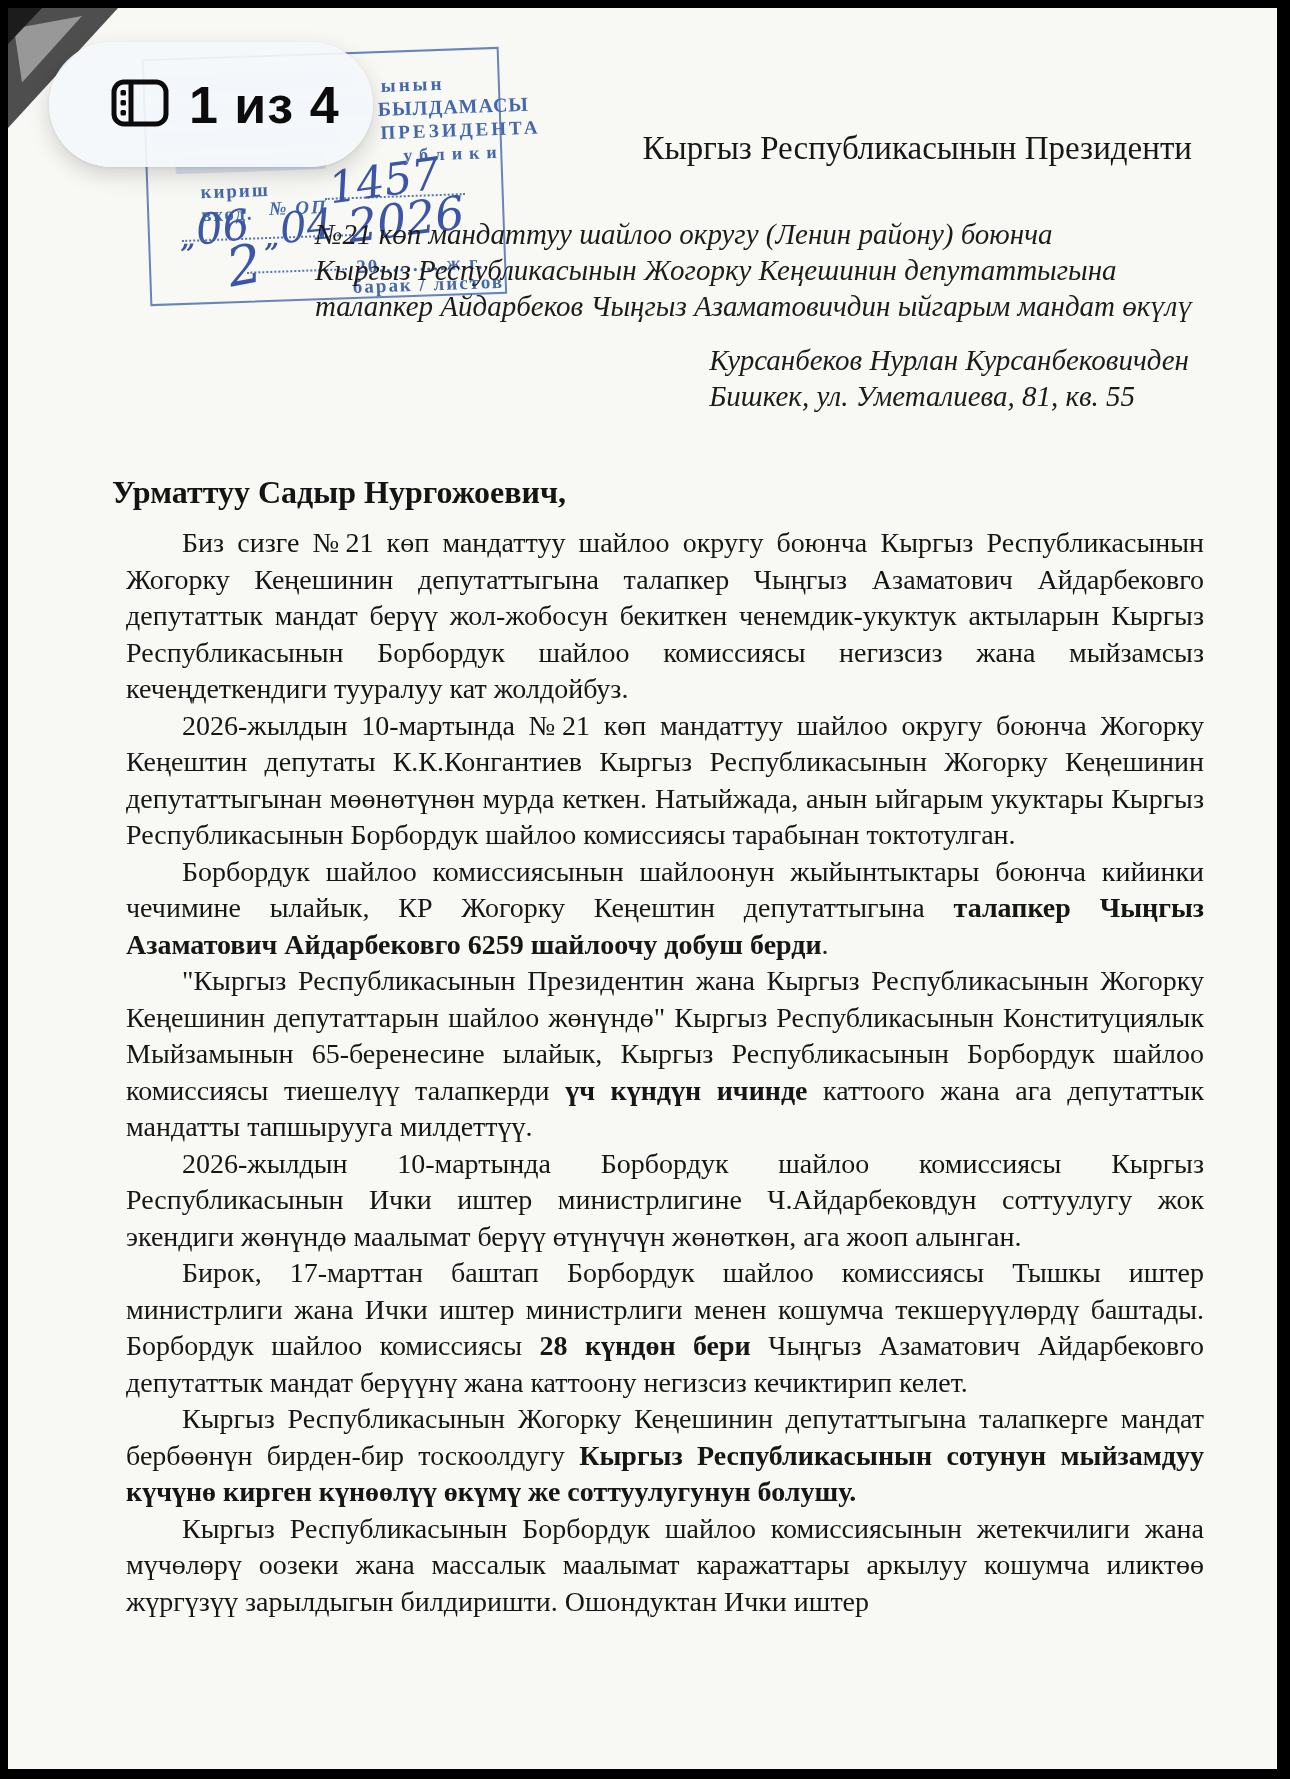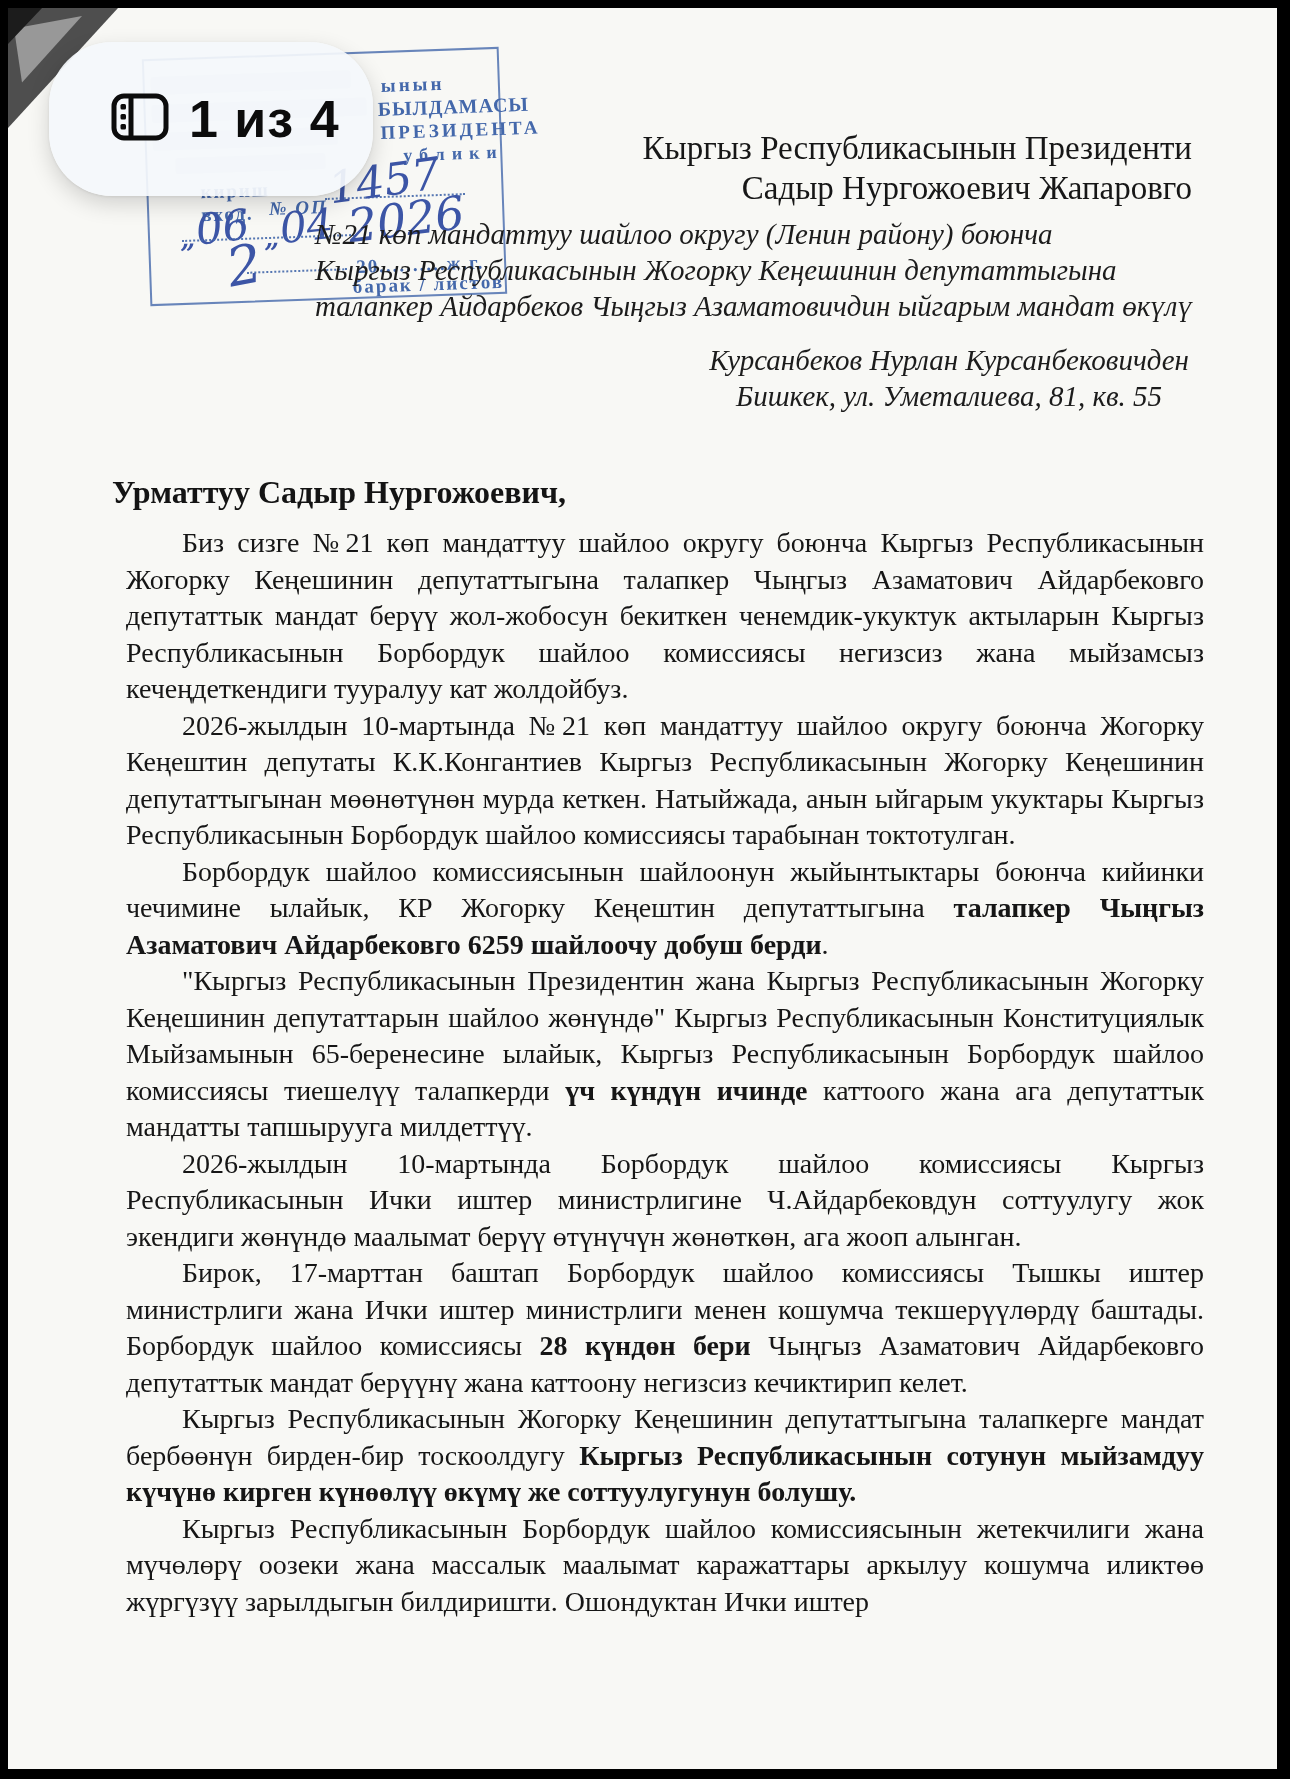--- a/index.html
+++ b/index.html
@@ -73,21 +73,21 @@
   .q2{left:116px;top:168px;}
   
   .ghost{position:absolute;background:rgba(96,136,196,.20);border-radius:3px;}
   .g1{left:8px;top:18px;width:200px;height:18px;}
   .g2{left:8px;top:46px;width:215px;height:18px;}
   .g3{left:8px;top:74px;width:185px;height:18px;}
   .g4{left:30px;top:100px;width:150px;height:16px;}
 
   
   .pill{
-    position:absolute;left:49px;top:42px;width:324px;height:154px;
+    position:absolute;left:49px;top:42px;width:324px;height:125px;
     border-radius:63px;
     background:rgba(244,248,251,.93);
     box-shadow:0 8px 22px rgba(0,0,0,.16), 0 1px 3px rgba(0,0,0,.08);
     display:flex;align-items:center;
     padding-left:62px;box-sizing:border-box;gap:20px;
     font-family:"Liberation Sans","DejaVu Sans",sans-serif;
     color:#0c0c0c;
     cursor:pointer;
   }
   .pill-label{font-size:52px;font-weight:600;letter-spacing:1px;}
@@ -98,21 +98,21 @@
     text-align:right;font-weight:400;font-size:33px;line-height:40px;
     color:#171717;white-space:nowrap;
   }
   .subject{
     position:absolute;right:85px;top:208px;
     text-align:left;font-style:italic;font-size:29px;line-height:36px;
     color:#1c1c1c;white-space:nowrap;
   }
   .sender{
     position:absolute;right:88px;top:334px;
-    text-align:center;font-style:italic;font-size:29px;line-height:36px;
+    text-align:left;font-style:italic;font-size:29px;line-height:36px;
     color:#1c1c1c;white-space:nowrap;
   }
   .salutation{
     position:absolute;left:104px;top:466px;width:1078px;
     text-align:left;font-weight:700;font-size:32px;color:#141414;
   }
   .bodytext{
     position:absolute;left:118px;top:517px;width:1078px;
     font-size:28px;line-height:36.5px;color:#161616;
   }
@@ -158,21 +158,20 @@
     <div class="dotted dot-date"></div>
     <div class="small-print lbl-yearsuffix">20..........ж.г.</div>
 
     <div class="hand hand-sheets">2</div>
     <div class="dotted dot-sheets"></div>
     <div class="small-print lbl-sheets">барак / листов</div>
   </div>
 
   <div class="recipient">
     <div>Кыргыз Республикасынын Президенти</div>
-    <div>Садыр Нургожоевич Жапаровго</div>
   </div>
 
   <div class="subject">
     <div>№21 көп мандаттуу шайлоо округу (Ленин району) боюнча</div>
     <div>Кыргыз Республикасынын Жогорку Кеңешинин депутаттыгына</div>
     <div>талапкер Айдарбеков Чыңгыз Азаматовичдин ыйгарым мандат өкүлү</div>
   </div>
 
   <div class="sender">
     <div>Курсанбеков Нурлан Курсанбековичден</div>

